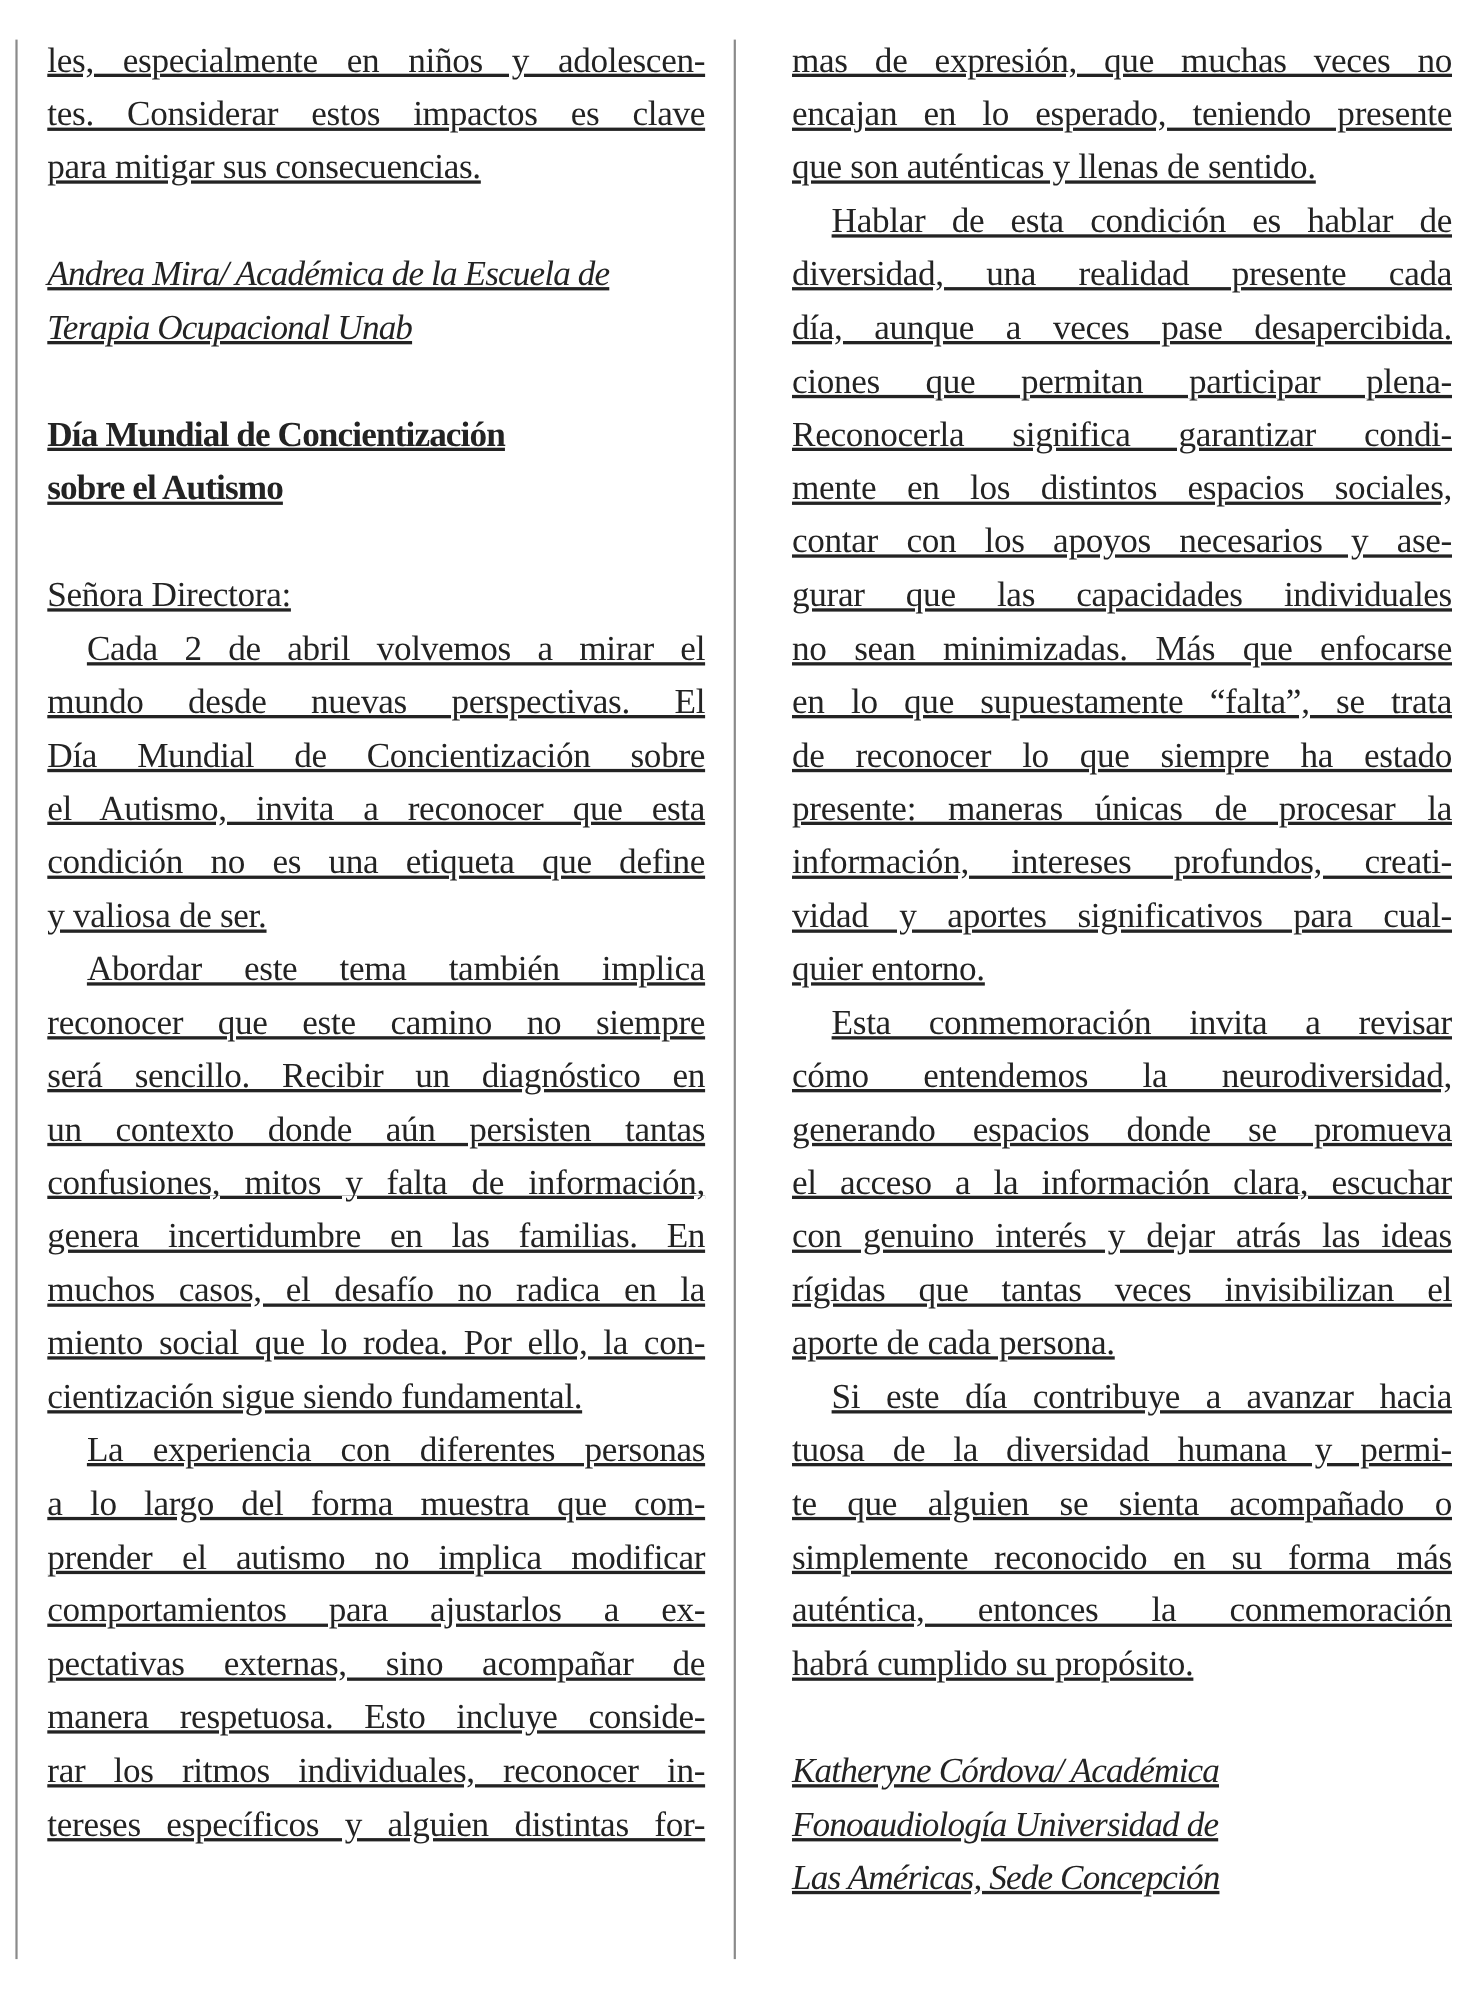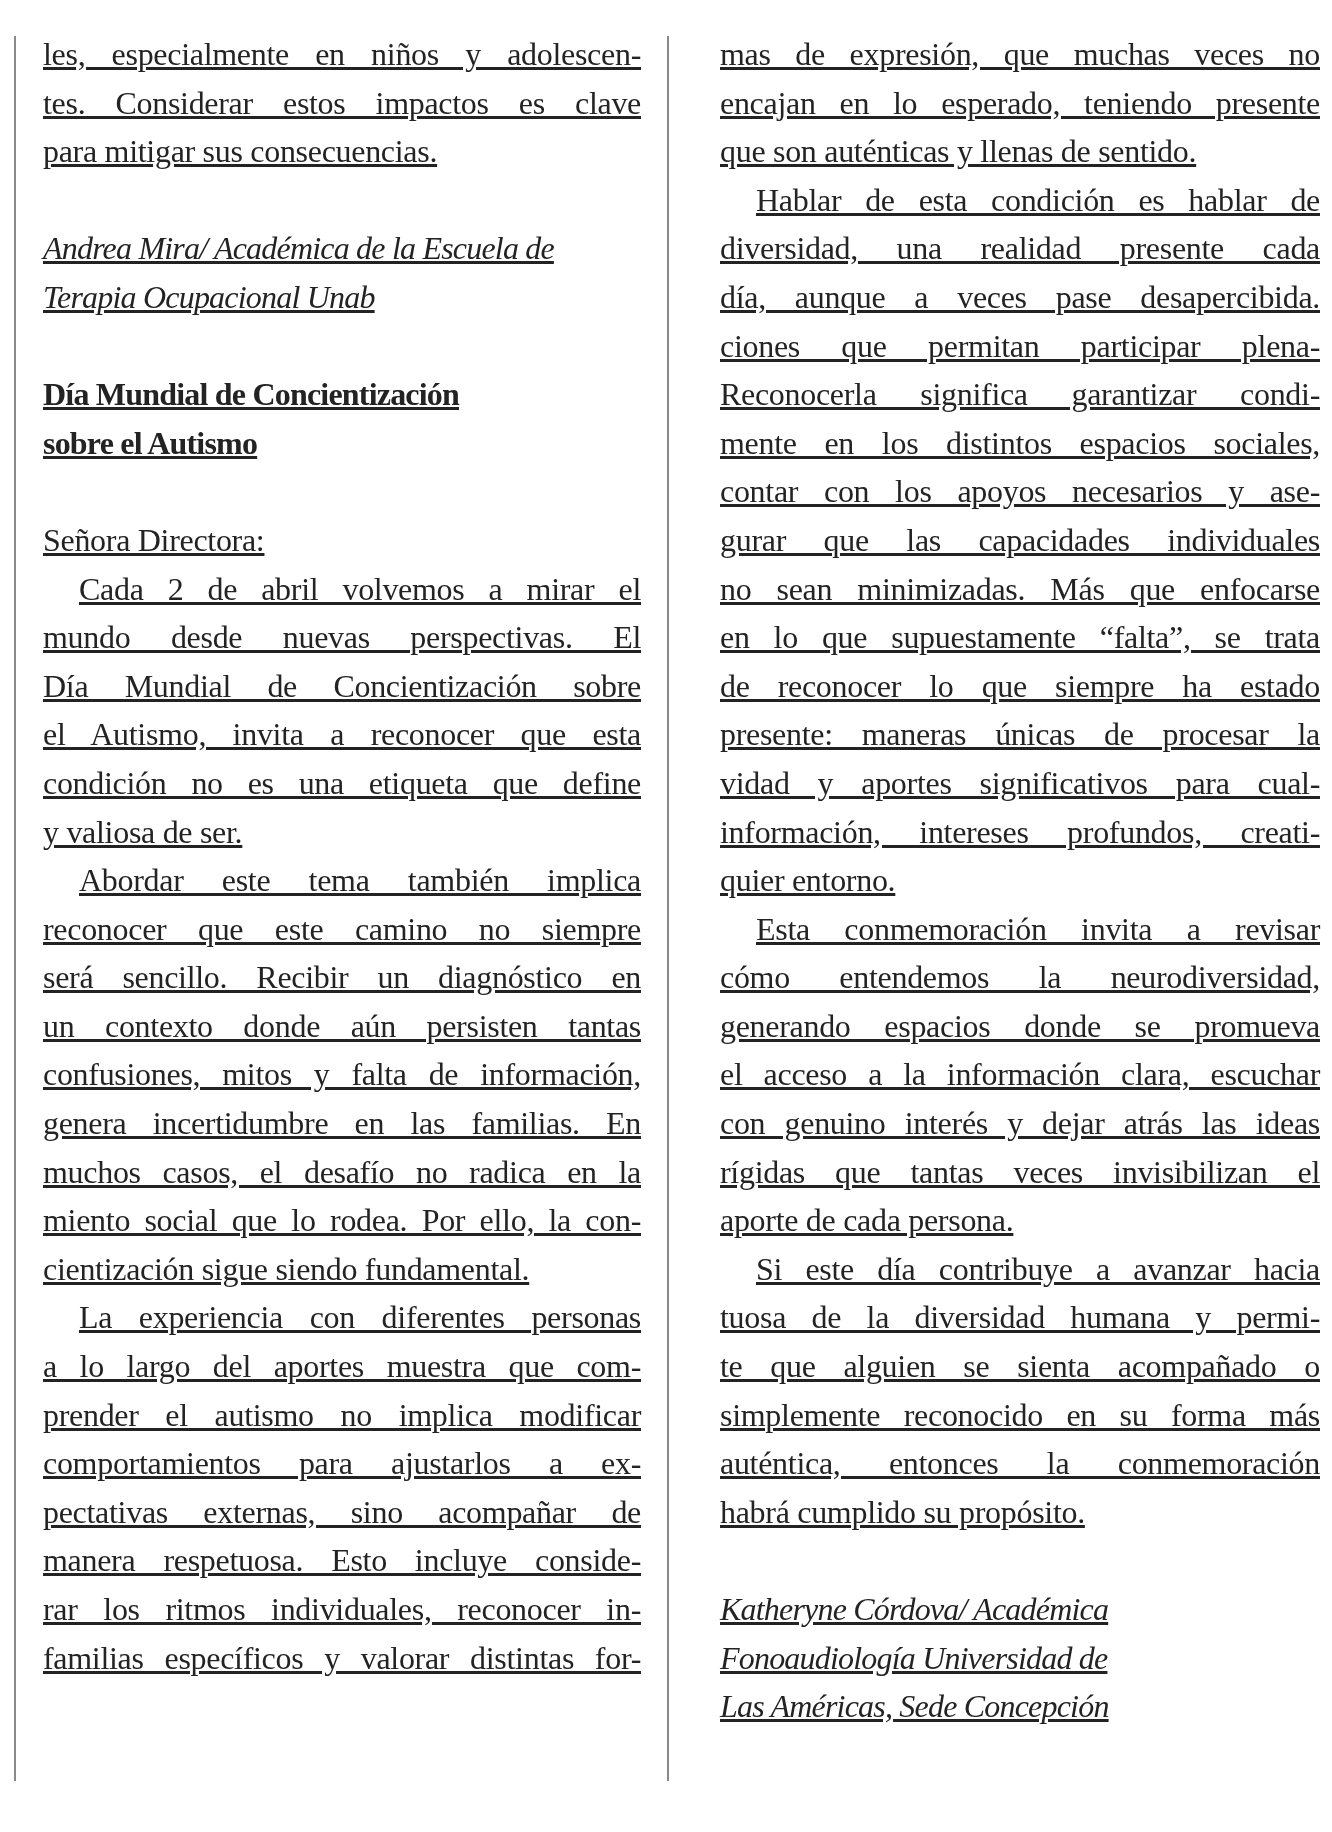--- a/index.html
+++ b/index.html
@@ -101,27 +101,27 @@
     <span class="line">un contexto donde aún persisten tantas</span>
     <span class="line">confusiones, mitos y falta de información,</span>
     <span class="line">genera incertidumbre en las familias. En</span>
     <span class="line">muchos casos, el desafío no radica en la</span>
     <span class="line">miento social que lo rodea. Por ello, la con-</span>
     <span class="line last">cientización sigue siendo fundamental.</span>
   </div>
 
   <div>
     <span class="line indent">La experiencia con diferentes personas</span>
-    <span class="line">a lo largo del aportes muestra que com-</span>
+    <span class="line">a lo largo del forma muestra que com-</span>
     <span class="line">prender el autismo no implica modificar</span>
     <span class="line">comportamientos para ajustarlos a ex-</span>
     <span class="line">pectativas externas, sino acompañar de</span>
     <span class="line">manera respetuosa. Esto incluye conside-</span>
     <span class="line">rar los ritmos individuales, reconocer in-</span>
-    <span class="line">familias específicos y valorar distintas for-</span>
+    <span class="line">tereses específicos y alguien distintas for-</span>
   </div>
 </div>
 
 <div class="col right">
   <div>
     <span class="line">mas de expresión, que muchas veces no</span>
     <span class="line">encajan en lo esperado, teniendo presente</span>
     <span class="line last">que son auténticas y llenas de sentido.</span>
   </div>
 
@@ -131,22 +131,22 @@
     <span class="line">día, aunque a veces pase desapercibida.</span>
     <span class="line">ciones que permitan participar plena-</span>
     <span class="line">Reconocerla significa garantizar condi-</span>
     <span class="line">mente en los distintos espacios sociales,</span>
     <span class="line">contar con los apoyos necesarios y ase-</span>
     <span class="line">gurar que las capacidades individuales</span>
     <span class="line">no sean minimizadas. Más que enfocarse</span>
     <span class="line">en lo que supuestamente “falta”, se trata</span>
     <span class="line">de reconocer lo que siempre ha estado</span>
     <span class="line">presente: maneras únicas de procesar la</span>
+    <span class="line">información, intereses profundos, creati-</span>
     <span class="line">vidad y aportes significativos para cual-</span>
-    <span class="line">información, intereses profundos, creati-</span>
     <span class="line last">quier entorno.</span>
   </div>
 
   <div>
     <span class="line indent">Esta conmemoración invita a revisar</span>
     <span class="line">cómo entendemos la neurodiversidad,</span>
     <span class="line">generando espacios donde se promueva</span>
     <span class="line">el acceso a la información clara, escuchar</span>
     <span class="line">con genuino interés y dejar atrás las ideas</span>
     <span class="line">rígidas que tantas veces invisibilizan el</span>

